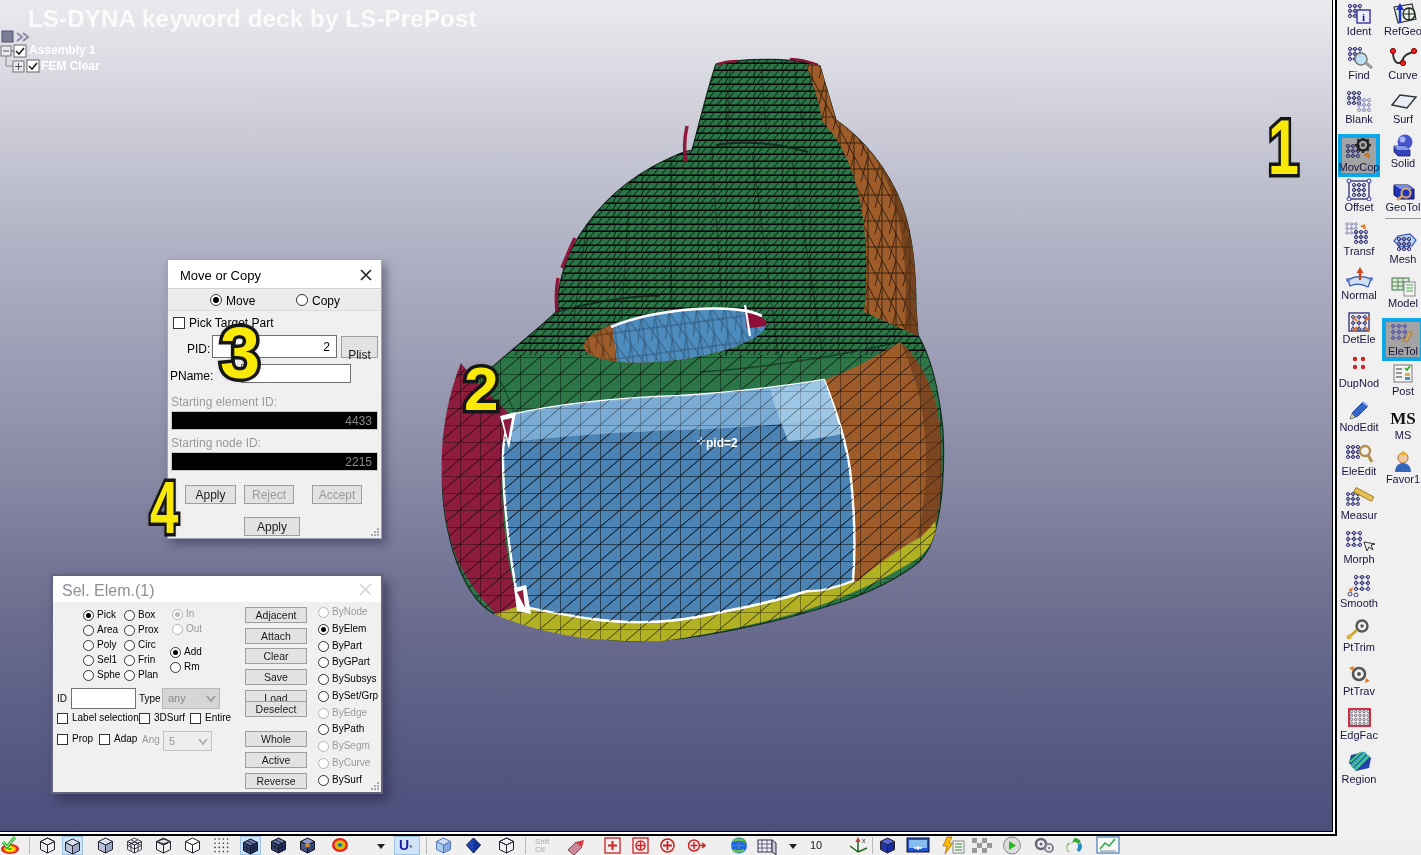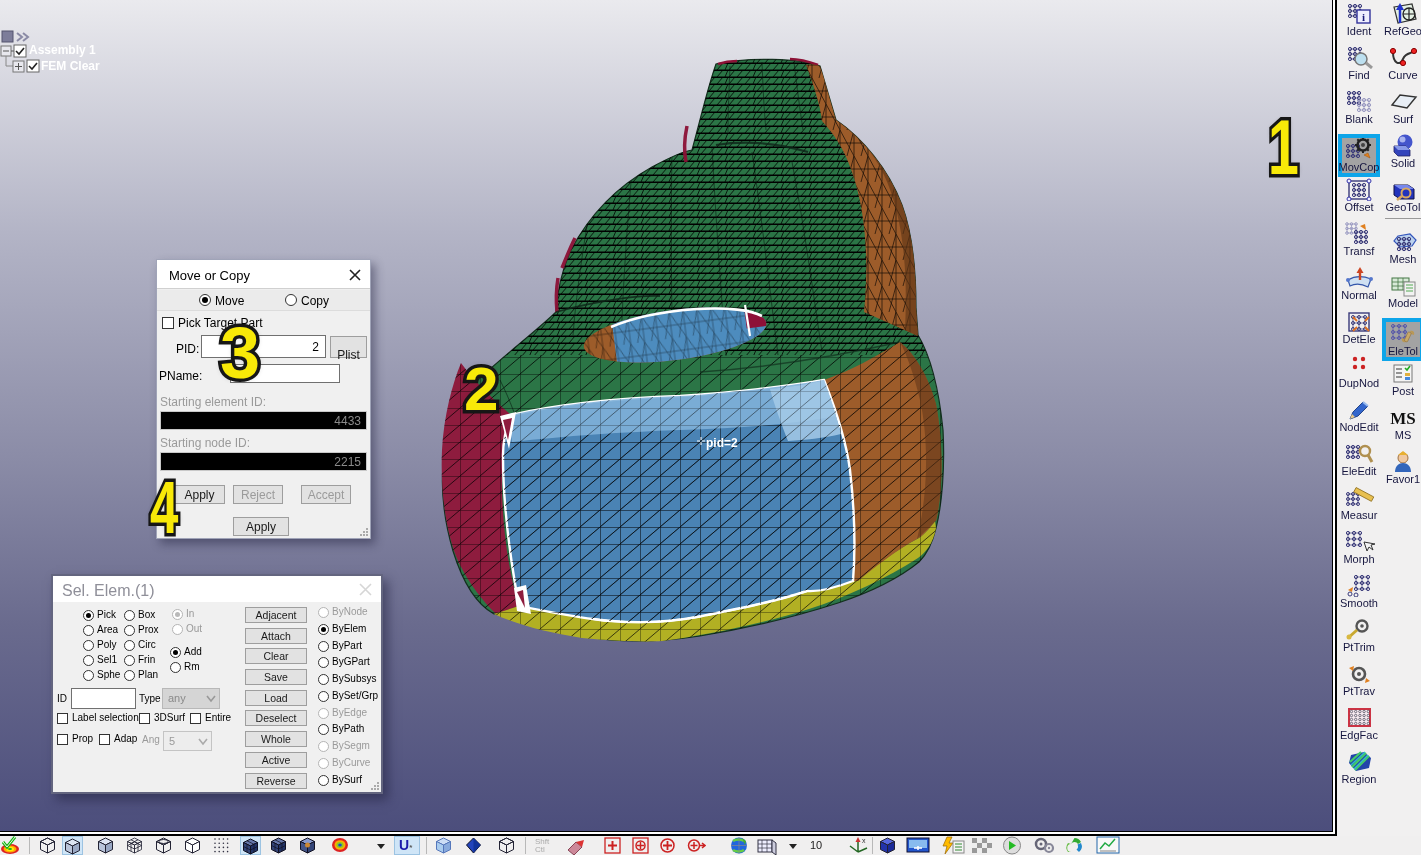--- a/index.html
+++ b/index.html
@@ -11,21 +11,21 @@
 .num{position:absolute;font-weight:bold;color:#f8e908;-webkit-text-stroke:7px #151515;paint-order:stroke;text-shadow:0 0 6px rgba(40,40,40,.45)}
 #sidebar{position:absolute;left:1337px;top:0;width:84px;height:836px;background:#f1f0f0}
 .sbtn{position:absolute;width:42px;height:43px;text-align:center}
 .sbtn .lb{position:absolute;left:-6px;right:-6px;top:23px;font-size:11px;color:#16163f;white-space:nowrap}
 .sbtn svg{position:absolute;left:50%;top:0;transform:translateX(-50%)}
 .hl{background:#a3a3a3;border:4px solid #0ea5e9}
 #toolbar{position:absolute;left:0;top:836px;width:1421px;height:19px;background:#f0efef}
 .ti{position:absolute;top:0}
 .tsep{position:absolute;top:1px;width:1px;height:17px;background:#b8b8b8}
 .dlg{position:absolute;background:#f0f0f0;font-size:12px;color:#000}
-#dlg1{left:156px;top:259px;width:215px;height:280px;border:1px solid #a0a4b8;box-shadow:4px 5px 9px rgba(30,30,60,.45)}
+#dlg1{left:167px;top:259px;width:215px;height:280px;border:1px solid #a0a4b8;box-shadow:4px 5px 9px rgba(30,30,60,.45)}
 #dlg2{left:51px;top:574px;width:332px;height:220px;border:2px solid #63657f;box-shadow:5px 6px 10px rgba(30,30,60,.5);font-size:11px;overflow:hidden}
 .tbar{position:absolute;left:0;right:0;top:0;background:#fff}
 .btn{position:absolute;background:#e2e2e2;border:1px solid #9e9e9e;text-align:center;font-size:12px;color:#1a1a1a}
 .btn.dis{color:#9b9b9b}
 .inp{position:absolute;background:#fff;border:1px solid #707070;font-size:12px}
 .ginp{position:absolute;background:#000000;border:1px solid #c8c8c8;font-size:12px;color:#8a8a8a}
 .lbl{position:absolute;font-size:12px;white-space:nowrap}
 .glbl{position:absolute;font-size:12px;color:#9a9a9a;white-space:nowrap}
 .rad{position:absolute;width:12px;height:12px;border-radius:50%;border:1px solid #333;background:#fff}
 .rad.on::after{content:"";position:absolute;left:2px;top:2px;width:6px;height:6px;border-radius:50%;background:#000}
@@ -137,20 +137,21 @@
 <path d="M517,592 L523,590 L525,608 Z" fill="#8e1c3e"></path>
 
 <path d="M593,619 C620,623 660,624 697,617 C740,609 780,600 807,591" stroke="#fff" stroke-width="2" fill="none" stroke-dasharray="14 5"></path>
 
 <g fill="#fff">
           <path d="M697,441 h3 m2,0 h3 m-4,-4 v3 m0,2 v3" stroke="#fff" stroke-width="1"></path>
 <text x="706" y="447" font-size="12" font-weight="bold" font-family="Liberation Sans">pid=2</text>
         </g>
 </svg>
 
+<div id="title">LS-DYNA keyword deck by LS-PrePost</div>
 
 <svg style="position:absolute;left:0;top:28px" width="120" height="60">
 <rect x="2" y="3" width="11" height="11" fill="#7d7d9a" stroke="#55556e"></rect>
 <path d="M17 5l5 4-5 4M23 5l5 4-5 4" stroke="#8a8aa5" stroke-width="2" fill="none"></path>
 <rect x="1" y="18" width="10" height="10" fill="#e8e8ee" stroke="#777"></rect>
         <path d="M3 23h6M11 23h3" stroke="#555" stroke-width="1"></path>
 <rect x="14" y="17" width="12" height="12" fill="#fff" stroke="#666"></rect>
         <path d="M16 23l3 3 5-6" stroke="#222" stroke-width="1.6" fill="none"></path>
 <path d="M6 28v10h7" stroke="#888" fill="none"></path>
 <rect x="13" y="33" width="11" height="11" fill="#e8e8ee" stroke="#777"></rect>
@@ -263,21 +264,21 @@
           <span style="position:absolute;left:5px;top:3px;color:#9a9a9a">5</span>
           <svg style="position:absolute;right:3px;top:6px" width="10" height="8">
             <path d="M1 1l4 5 4-5" stroke="#aaa" stroke-width="1.6" fill="none"></path>
           </svg>
         </div>
         <div class="btn" style="left:192px;top:31px;width:62px;height:16px;padding-top:1px">Adjacent</div>
         <div class="btn" style="left:192px;top:52px;width:62px;height:16px;padding-top:1px">Attach</div>
         <div class="btn" style="left:192px;top:72px;width:62px;height:16px;padding-top:1px">Clear</div>
         <div class="btn" style="left:192px;top:93px;width:62px;height:16px;padding-top:1px">Save</div>
         <div class="btn" style="left:192px;top:114px;width:62px;height:16px;padding-top:1px">Load</div>
-        <div class="btn" style="left:192px;top:134px;width:62px;height:16px;padding-top:1px">Deselect</div>
+        <div class="btn" style="left:192px;top:125px;width:62px;height:16px;padding-top:1px">Deselect</div>
         <div class="btn" style="left:192px;top:155px;width:62px;height:16px;padding-top:1px">Whole</div>
         <div class="btn" style="left:192px;top:176px;width:62px;height:16px;padding-top:1px">Active</div>
         <div class="btn" style="left:192px;top:197px;width:62px;height:16px;padding-top:1px">Reverse</div>
         <span class="rad dis" style="left:265px;top:31px"></span>
         <div class="glbl" style="left:279px;top:30px">ByNode</div>
         <span class="rad on" style="left:265px;top:48px"></span>
         <div class="lbl" style="left:279px;top:47px">ByElem</div>
         <span class="rad" style="left:265px;top:65px"></span>
         <div class="lbl" style="left:279px;top:64px">ByPart</div>
         <span class="rad" style="left:265px;top:81px"></span>

